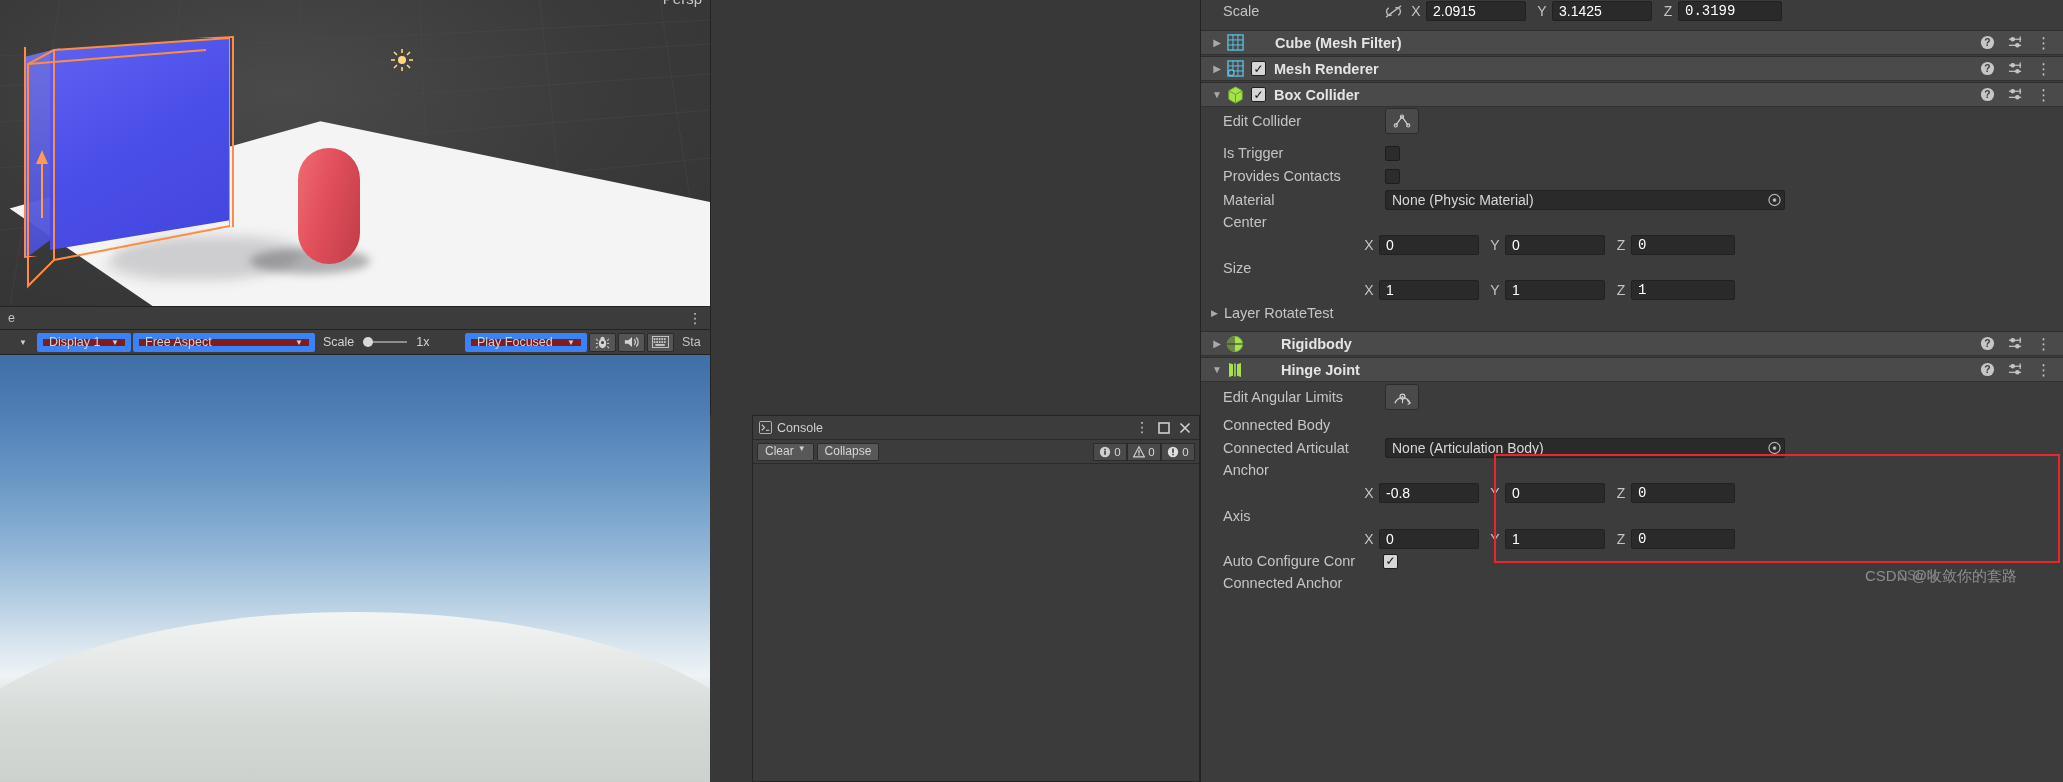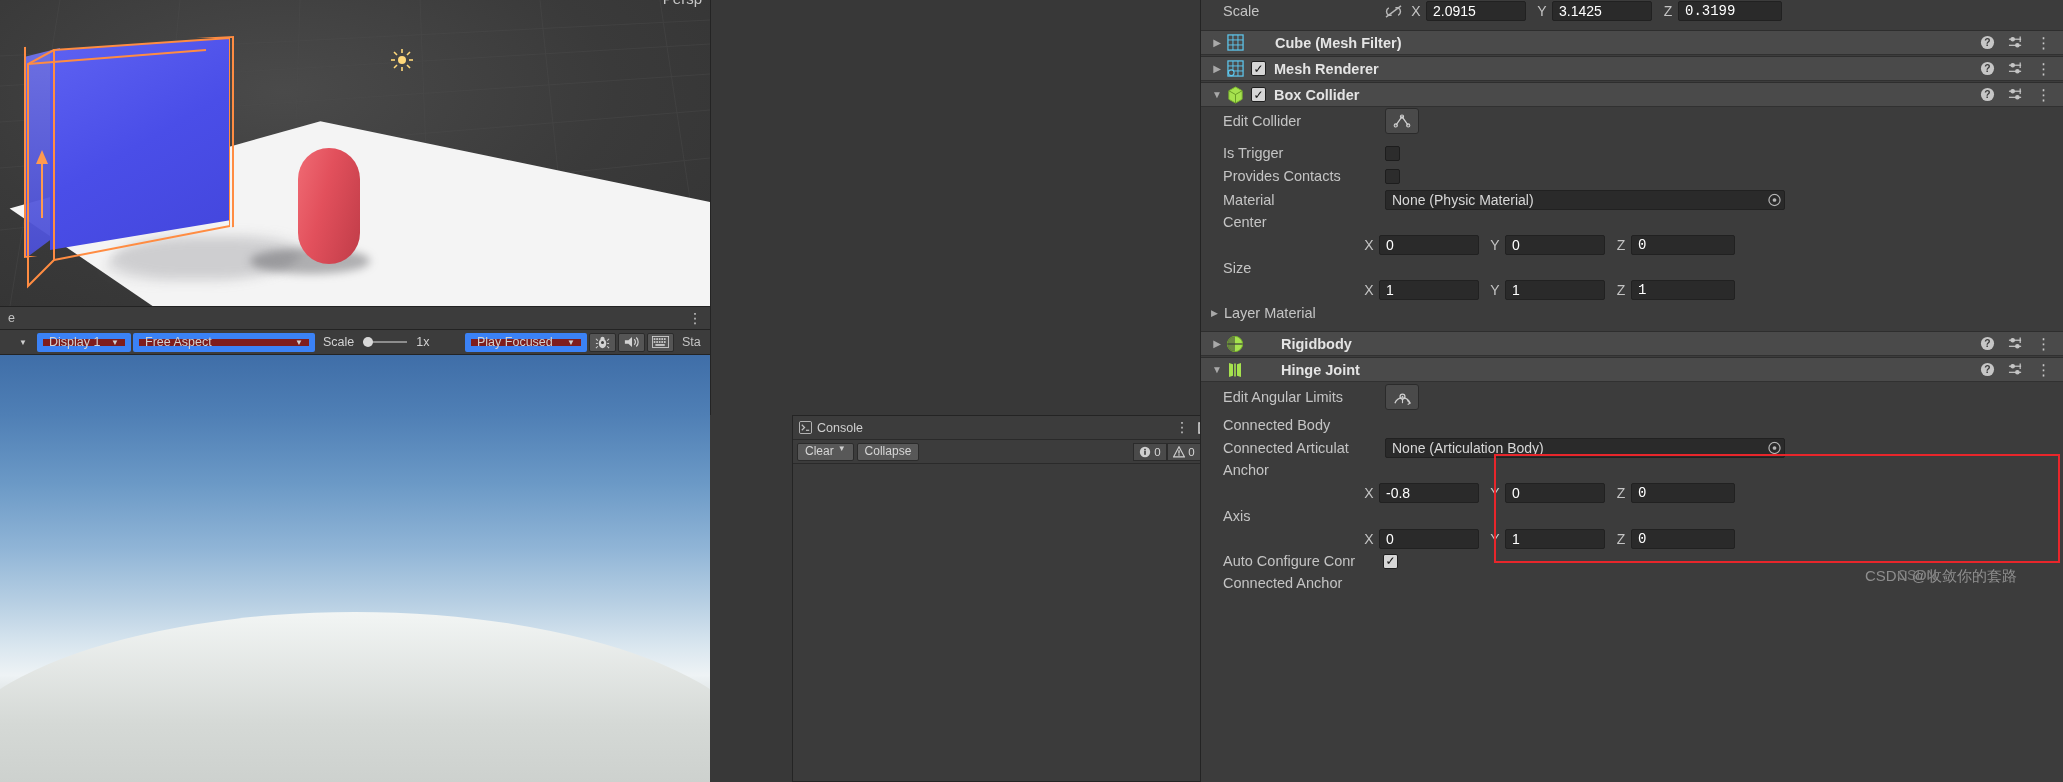--- a/index.html
+++ b/index.html
@@ -143,21 +143,21 @@
   }
   .asset-row {
     height: 18.3px; display: flex; align-items: center; gap: 5px; padding-left: 6px;
   }
   .asset-name { color: #c9c9c9; font-size: 13.5px; white-space: nowrap; }
   .asset-ico { width: 15px; height: 15px; position: relative; flex: 0 0 15px; }
 
   
   .console {
     position: absolute; left: 752px; top: 415px; width: 448px; height: 367px;
-    background: #383838; border: 1px solid #242424; margin-left: 40px;
+    background: #383838; border: 1px solid #242424;
   }
   .console-tabbar {
     height: 24px; background: #3c3c3c; display: flex; align-items: center;
     border-bottom: 1px solid #2a2a2a; padding-left: 6px;
   }
   .console-tab {
     display: flex; align-items: center; gap: 5px;
     color: #cfcfcf; font-size: 12.5px;
   }
   .console-winbtns { margin-left: auto; display: flex; align-items: center; gap: 9px; padding-right: 8px; }
@@ -969,21 +969,21 @@
           <span class="num">1</span>
         </span>
         <span class="vec-field" style="margin-left:10px">
           <span class="axis-ch">Z</span>
           <span class="num wide">1</span>
         </span>
       </div>
 
       <div class="row" style="position:absolute;top:303px;left:0;width:100%;height:20px;padding-left:10px">
         <span style="color:#a9a9a9;font-size:9px;margin-right:6px">▶</span>
-        <span class="lbl">Layer Material</span>
+        <span class="lbl">Layer RotateTest</span>
       </div>
 
       <div class="comp-header" style="position:absolute;top:331px;left:0;width:100%">
         <span class="foldout">▶</span>
         <span class="comp-ico">
           <svg width="18" height="18" viewBox="0 0 18 18">
             <circle cx="9" cy="9" r="7.6" fill="#a6e24e" stroke="#7cb82f" stroke-width="1"></circle>
             <path d="M9 1.4 A7.6 7.6 0 0 0 9 16.6 Z" fill="#3c3c3c" opacity="0.55"></path>
             <line x1="1.4" y1="9" x2="16.6" y2="9" stroke="#3c3c3c" stroke-width="1.2"></line>
           </svg>

